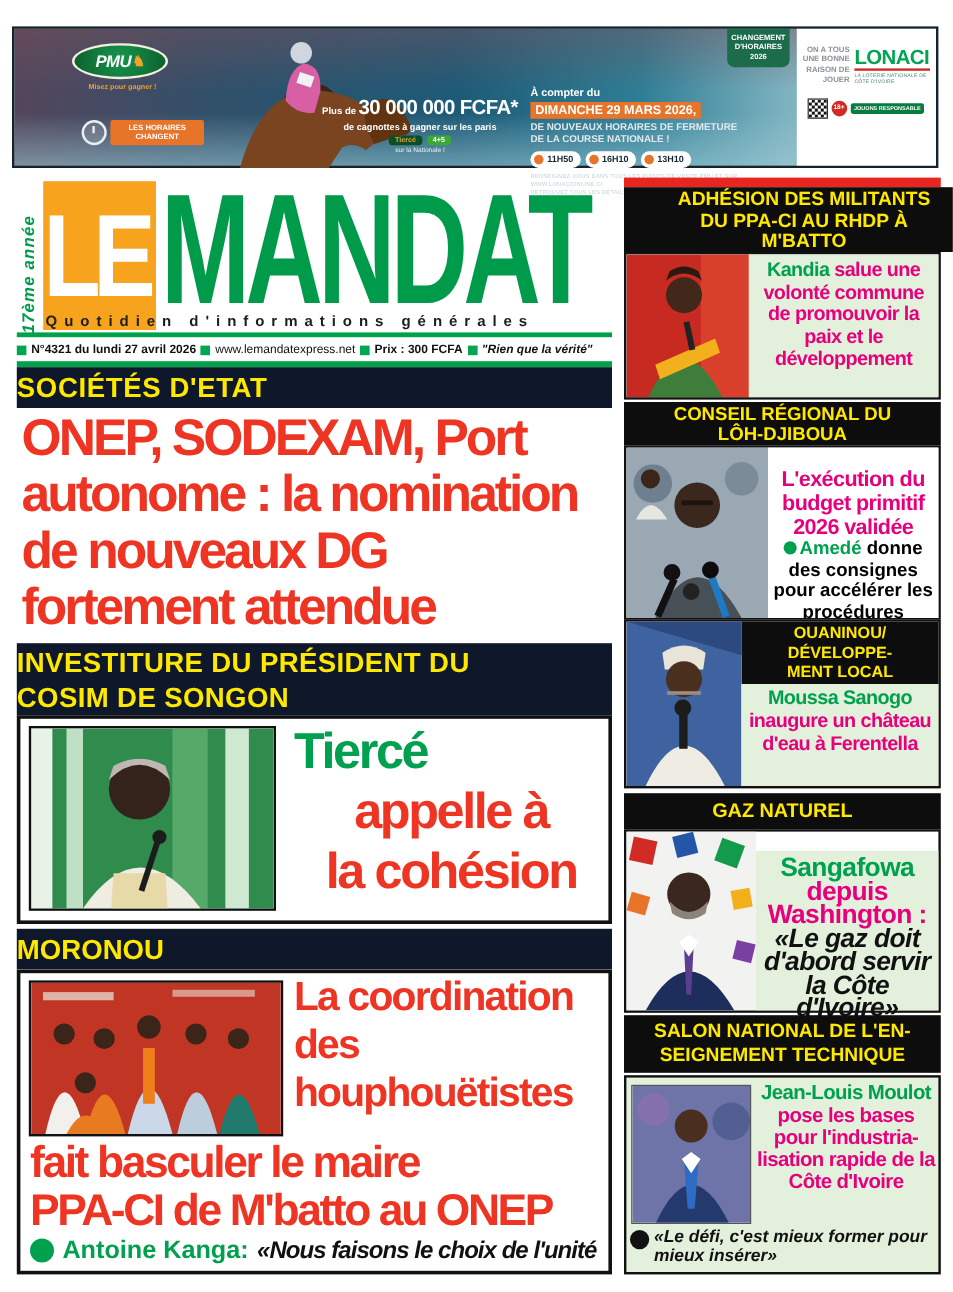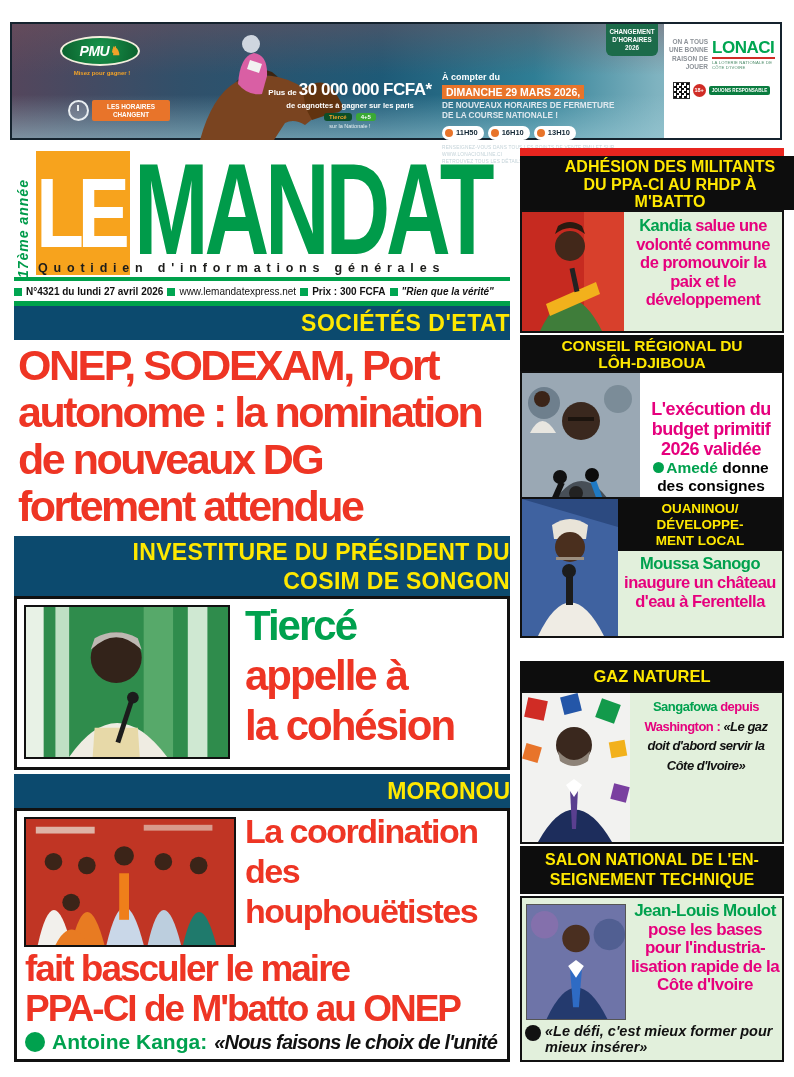--- a/index.html
+++ b/index.html
@@ -69,31 +69,31 @@
             letter-spacing:5.8px;white-space:nowrap;}
   .grule1{left:14px;top:277px;width:496px;height:4px;background:#00a14b;}
   .infoline{left:14px;top:284px;width:500px;height:15px;display:flex;align-items:center;gap:4px;
             font-size:10px;color:#111;white-space:nowrap;}
   .sq{width:8px;height:8px;background:#00a651;flex:0 0 auto;}
   .info-b{font-weight:800;}
   .info-i{font-style:italic;font-weight:bold;}
   .grule2{left:14px;top:301px;width:496px;height:5px;background:#00a14b;}
 
   
-  .kicker{background:#0c4a6e;color:#ffe800;font-weight:800;text-align:right;}
+  .kicker{background:#0f172a;color:#ffe800;font-weight:800;text-align:left;}
   .k-left1{left:14px;top:306px;width:496px;height:34px;font-size:23px;line-height:34px;letter-spacing:.5px;}
   .headline1{left:18px;top:342px;width:492px;color:#ee3524;font-weight:800;font-size:43px;
              line-height:47px;letter-spacing:-2.5px;}
   .headline1 span{display:block;}
   .k-left2{left:14px;top:536px;width:496px;height:60px;font-size:23px;line-height:29px;padding-top:2px;letter-spacing:.3px;}
   .blk-mambe{left:14px;top:596px;width:496px;height:174px;border:3px solid #111;background:#fff;}
   .photo-mambe{left:7px;top:6px;width:206px;height:154px;border:2px solid #111;}
   .mambe-text{left:228px;top:2px;width:262px;font-weight:800;font-size:42px;line-height:50px;letter-spacing:-2px;}
   .mambe-text .nm{color:#00a14e;display:block;}
-  .mambe-text .rest{color:#ee3524;display:block;}
+  .mambe-text .rest{color:#ee3524;display:block;text-align:center;}
   .k-left3{left:14px;top:774px;width:496px;height:34px;font-size:23px;line-height:34px;}
   .blk-moronou{left:14px;top:808px;width:496px;height:254px;border:3px solid #111;background:#fff;}
   .photo-moronou{left:7px;top:6px;width:212px;height:130px;border:2px solid #111;}
   .moro-p1{left:228px;top:0px;width:262px;color:#ee3524;font-weight:800;font-size:34px;line-height:40px;letter-spacing:-1.5px;}
   .moro-p1 span{display:block;}
   .moro-p2{left:8px;top:138px;width:482px;color:#ee3524;font-weight:800;font-size:37px;line-height:40px;letter-spacing:-2px;}
   .moro-p2 span{display:block;}
   .moro-bullet{left:8px;bottom:5px;width:484px;display:flex;align-items:center;gap:7px;}
   .gdot{width:20px;height:20px;border-radius:50%;background:#00a14e;flex:0 0 auto;}
   .moro-bn{color:#00a14e;font-weight:800;font-size:21px;white-space:nowrap;}
@@ -106,31 +106,31 @@
   .rk1{top:156px;height:54px;font-size:16px;line-height:17.5px;padding-top:2px;}
   .rblk{border:2px solid #111;background:#fff;display:flex;}
   .rb1{top:210px;height:123px;}
   .rphoto{flex:0 0 auto;}
   .rtext{flex:1;background:#e2f0dc;padding:4px 3px;text-align:center;font-weight:800;}
   .nm-g{color:#00a14e;}
   .tx-m{color:#e6007d;}
   .rb1 .rtext{font-size:16.5px;line-height:18.5px;letter-spacing:-.5px;}
   .rk2{top:335px;height:36px;font-size:15.5px;line-height:17px;padding-top:2px;}
   .rb2{top:371px;height:146px;}
-  .rb2 .rtext{background:#fff;font-size:15.5px;line-height:17.5px;padding-top:6px;margin-top:20px;}
+  .rb2 .rtext{background:#fff;font-size:15.5px;line-height:17.5px;padding-top:16px;}
   .rb2 .ttl{color:#e6007d;font-size:18px;line-height:20px;letter-spacing:-.5px;}
   .dotg{display:inline-block;width:11px;height:11px;border-radius:50%;background:#00a14e;margin-right:2px;}
-  .rb3{top:497px;height:141px;border:2px solid #111;background:#fff;display:flex;}
+  .rb3{top:516px;height:141px;border:2px solid #111;background:#fff;display:flex;}
   .rb3-right{flex:1;display:flex;flex-direction:column;}
   .rb3-k{background:#0d0d0d;color:#ffe800;font-weight:800;font-size:13.5px;line-height:16px;
          text-align:center;padding:2px 0;}
   .rb3-t{flex:1;background:#e2f0dc;text-align:center;font-weight:800;font-size:16.5px;line-height:19px;padding-top:3px;letter-spacing:-.5px;}
   .rk4{top:661px;height:30px;font-size:16.5px;line-height:30px;}
   .rb4{top:691px;height:153px;}
-  .rb4 .rtext{font-size:13px;line-height:19.5px;letter-spacing:-.5px;}
+  .rb4 .rtext{font-size:22px;line-height:19.5px;letter-spacing:-.5px;margin-top:16px;}
   .qt{color:#111;font-style:italic;}
   .rk5{top:846px;height:48px;font-size:16px;line-height:20px;padding-top:4px;}
   .rb5{top:896px;height:166px;border:2px solid #111;background:#e2f0dc;}
   .photo-moulot{left:4px;top:6px;width:100px;height:116px;border:1px solid #555;}
   .rb5-text{left:108px;top:4px;width:150px;text-align:center;font-weight:800;font-size:17px;line-height:18.5px;letter-spacing:-.5px;}
   .rb5-quote{left:3px;bottom:5px;width:256px;display:flex;align-items:flex-start;gap:4px;}
   .bdot{width:16px;height:16px;border-radius:50%;background:#111;flex:0 0 auto;margin-top:2px;}
   .rb5-q{font-size:14.5px;font-weight:800;font-style:italic;line-height:16px;color:#111;text-align:left;}
 
   svg{display:block;width:100%;height:100%;}

